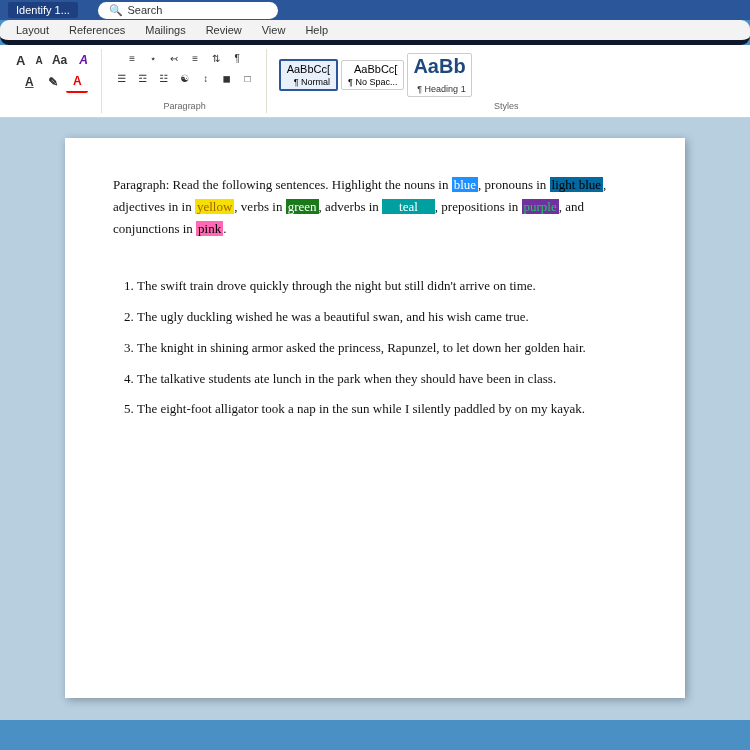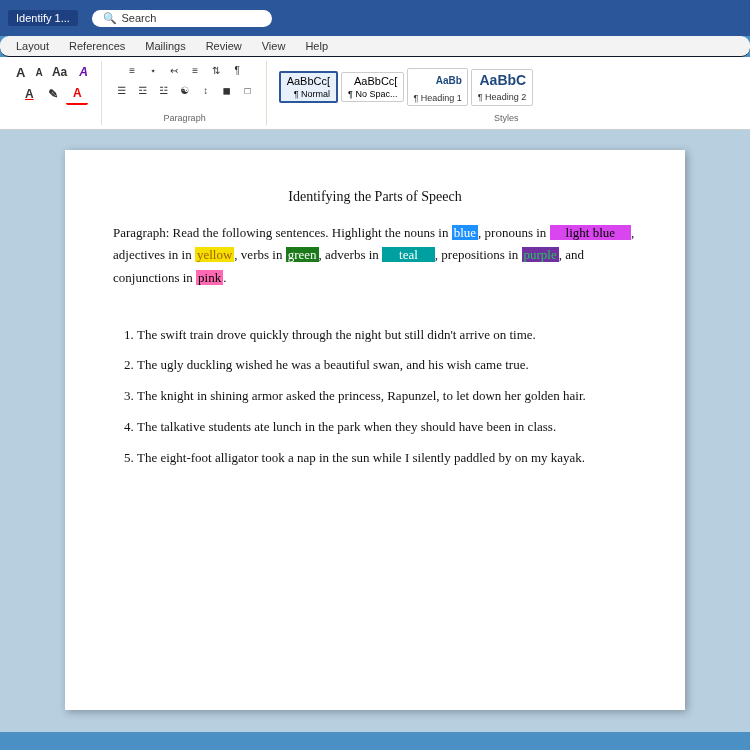--- a/index.html
+++ b/index.html
@@ -7,25 +7,25 @@
       width: 750px;
       height: 750px;
       overflow: hidden;
       background: #4a90c4;
       font-family: 'Segoe UI', Arial, sans-serif;
     }
 
     
     .title-bar {
       background: #2b579a;
-      height: 36px;
+      height: 20px;
       display: flex;
       align-items: center;
       padding: 0 8px;
-      gap: 14px;
+      gap: 20px;
     }
     .title-bar-left {
       color: #fff;
       font-size: 11px;
       background: #1e4080;
       padding: 2px 8px;
       border-radius: 2px;
     }
     .search-bar {
       background: #fff;
@@ -41,21 +41,21 @@
 
     
     .ribbon {
       background: #fff;
       border-bottom: 1px solid #d0d0d0;
     }
     .ribbon-tabs {
       display: flex;
       padding: 0 6px;
       background: #f3f3f3;
-      border-bottom: 1px solid #0f172a;
+      border-bottom: 5px solid #0f172a;
       font-size: 11px;
       border-radius: 9px;
     }
     .ribbon-tab {
       padding: 4px 10px;
       cursor: pointer;
       color: #333;
     }
     .ribbon-content {
       display: flex;
@@ -167,21 +167,21 @@
       font-size: 14px;
       margin-bottom: 14px;
       font-family: 'Times New Roman', Times, serif;
     }
     .doc-directions {
       font-size: 13px;
       margin-bottom: 14px;
       line-height: 1.7;
     }
     .highlight-blue { background: #1e90ff; color: #fff; padding: 0 2px; }
-    .highlight-lightblue { background: #d946ef; color: #000; padding: 0 16px; }
+    .highlight-lightblue { background: #0369a1; color: #000; padding: 0 2px; }
     .highlight-yellow { background: #f5e000; color: #a16207; padding: 0 2px; }
     .highlight-green { background: #1a7a1a; color: #fff; padding: 0 2px; }
     .highlight-teal { background: #00a0a0; color: #fff; padding: 0 17px; }
     .highlight-purple { background: #7030a0; color: #22c55e; padding: 0 2px; }
     .highlight-pink { background: #ff69b4; color: #000; padding: 0 2px; }
 
     .doc-list {
       padding-left: 24px;
       font-size: 13px;
       margin-top: 36px;
@@ -279,38 +279,33 @@
       <div class="styles-panel" style="flex:1; align-self:stretch; align-items:center;text-align:right;">
         <div class="style-box active">
           <span style="font-size:11px;">AaBbCc[</span><br>
           <span style="font-size:9px;">¶ Normal</span>
         </div>
         <div class="style-box">
           <span style="font-size:11px;">AaBbCc[</span><br>
           <span style="font-size:9px;">¶ No Spac...</span>
         </div>
         <div class="style-box style-box-large">
-          <span style="font-size:10px; font-weight:bold; color:#1f497d;">AaBb</span><br>
+          <span style="font-size:20px; font-weight:bold; color:#1f497d;">AaBb</span><br>
           <span style="font-size:9px; font-weight:normal; color:#333;">¶ Heading 1</span>
         </div>
-        <div class="style-box style-box-medium">
-          <span style="font-size:14px; font-weight:bold; color:#1f497d;">AaBbC</span><br>
-          <span style="font-size:9px; font-weight:normal; color:#333;">¶ Heading 2</span>
-        </div>
       </div>
       <div class="ribbon-group-label">Styles</div>
     </div>
 
   </div>
 </div>
 
 <div class="doc-area">
   <div class="doc-page">
 
-    <div class="doc-title">Identifying the Parts of Speech</div>
 
     <div class="doc-directions">
       <span>Paragraph: Read the following sentences. Highlight the nouns in </span><span class="highlight-blue">blue</span><span>, pronouns in </span><span class="highlight-lightblue">light blue</span><span>, adjectives in </span>
       <span>in </span><span class="highlight-yellow">yellow</span><span>, verbs in </span><span class="highlight-green">green</span><span>, adverbs in </span><span class="highlight-teal">teal</span><span>, prepositions in </span><span class="highlight-purple">purple</span><span>, and conjunctions in </span><span class="highlight-pink">pink</span><span>.</span>
     </div>
 
     <ol class="doc-list">
       <li>The swift train drove quickly through the night but still didn't arrive on time.</li>
       <li>The ugly duckling wished he was a beautiful swan, and his wish came true.</li>
       <li>The knight in shining armor asked the princess, Rapunzel, to let down her golden hair.</li>

